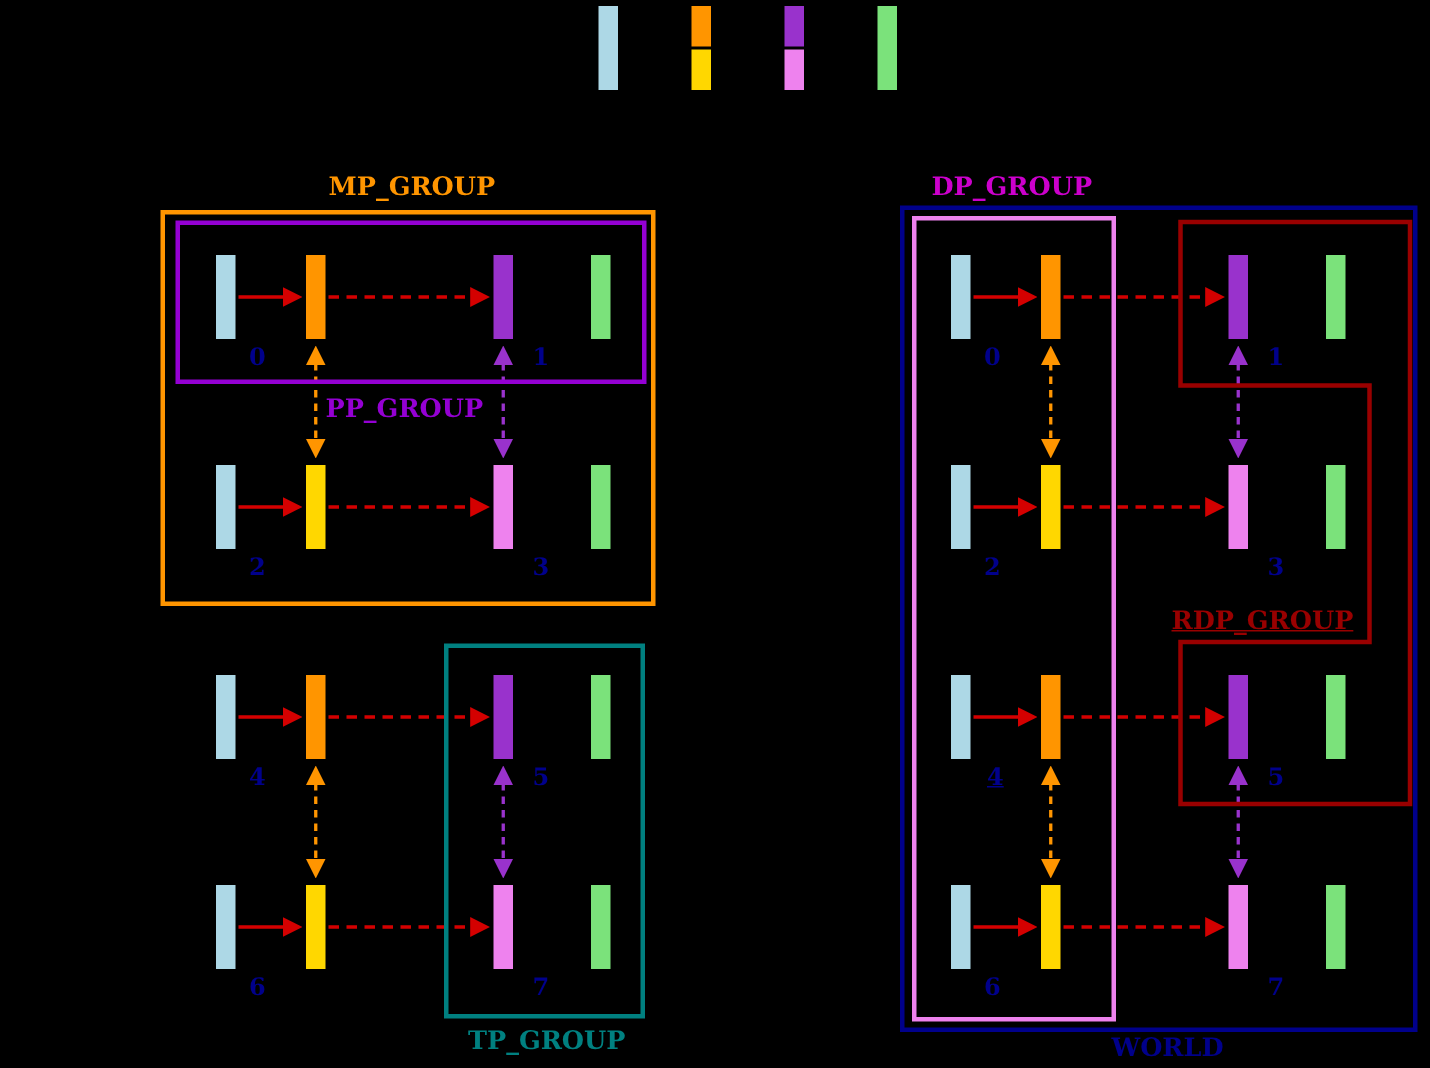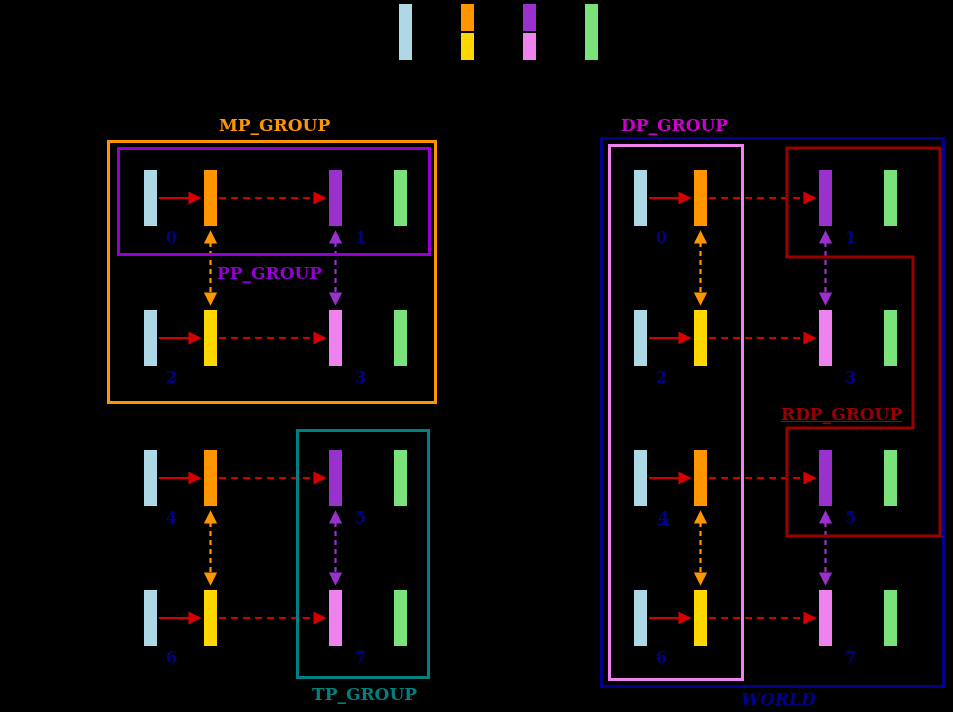--- a/index.html
+++ b/index.html
@@ -145,15 +145,15 @@
   <div class="grect" style="left:117px;top:147px;width:314px;height:109px;border-color:#9400D3;"></div>
   <div class="grect" style="left:296px;top:429px;width:134px;height:250px;border-color:#008080;"></div>
   <div class="grect" style="left:600px;top:137px;width:345px;height:551px;border-color:#00008B;"></div>
   <div class="grect" style="left:608px;top:144px;width:136px;height:537px;border-color:#EE82EE;"></div>
 
   <div class="glabel" style="left:219px;top:115px;color:#FF9500;">MP_GROUP</div>
   <div class="glabel" style="left:217px;top:263px;color:#9400D3;">PP_GROUP</div>
   <div class="glabel" style="left:312px;top:684px;color:#008080;">TP_GROUP</div>
   <div class="glabel" style="left:621px;top:115px;color:#CC00CC;">DP_GROUP</div>
   <div class="glabel" style="left:781px;top:404px;color:#990000;text-decoration:underline;">RDP_GROUP</div>
-  <div class="glabel" style="left:741px;top:689px;color:#00008B;font-style:italic;">WORLD</div>
+  <div class="glabel" style="left:741px;top:689px;color:#00008B;">WORLD</div>
 
 </div>
 
 </body></html>

